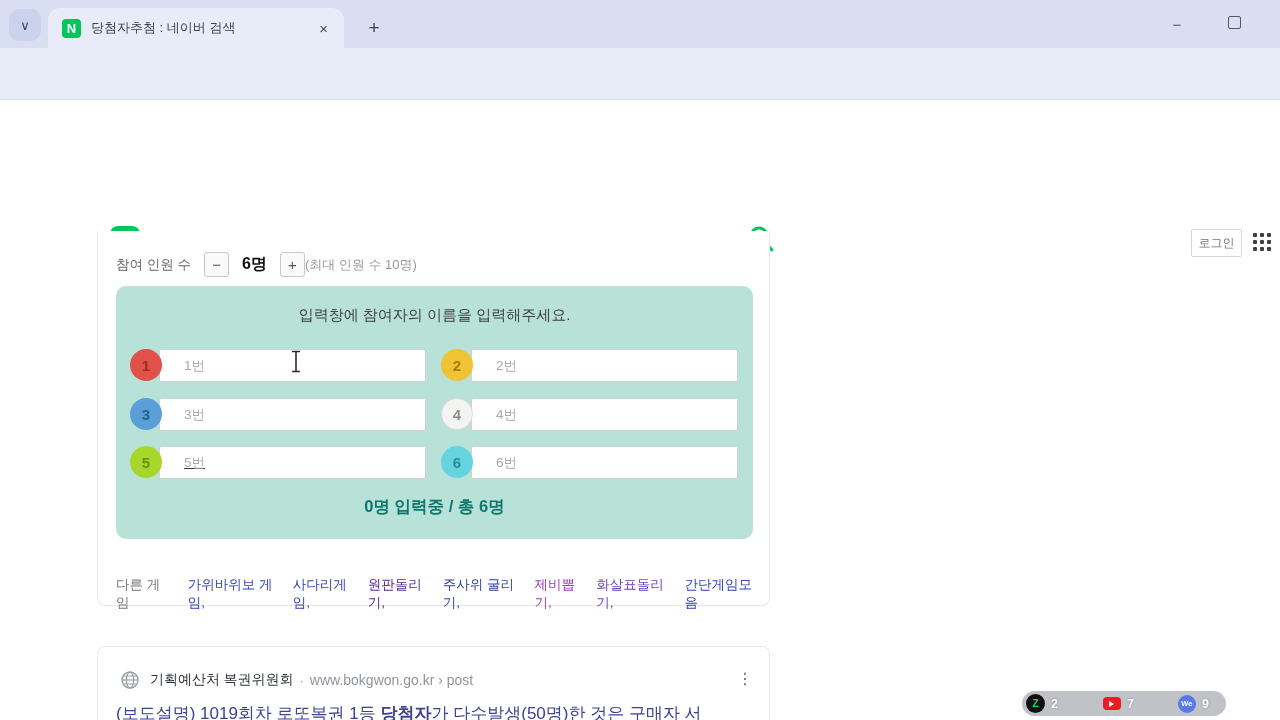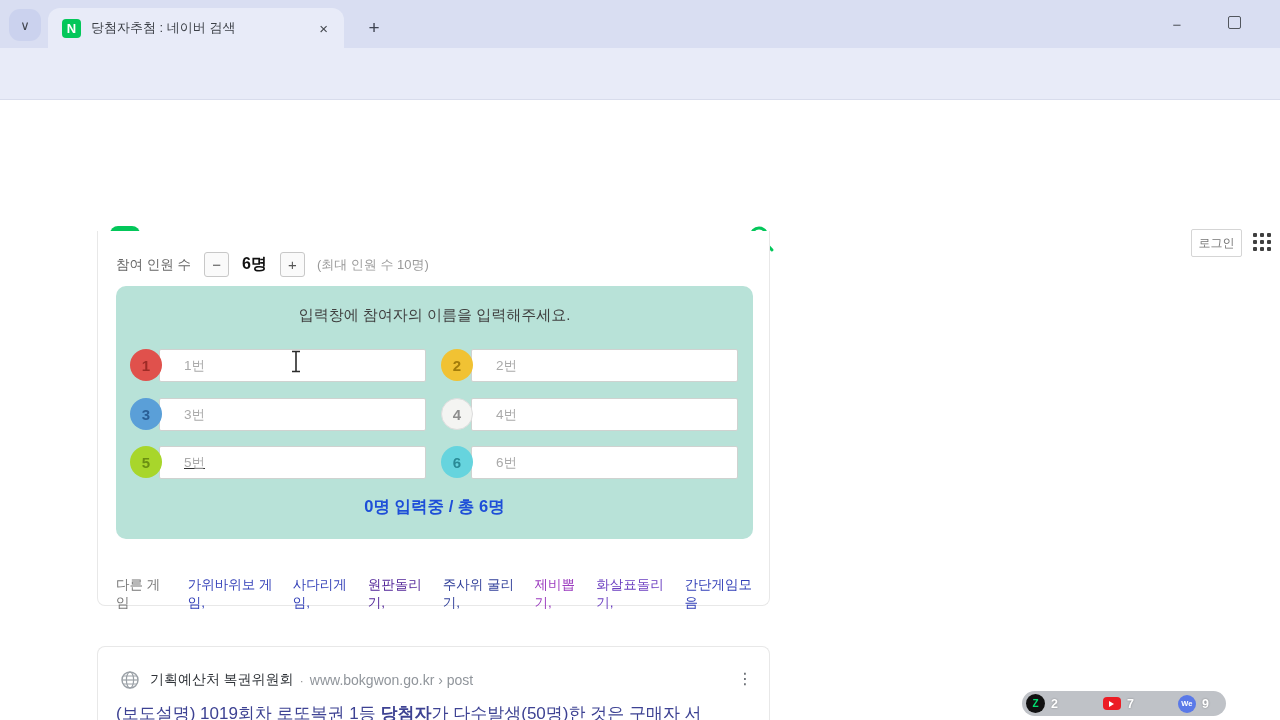--- a/index.html
+++ b/index.html
@@ -73,32 +73,32 @@
   
   .card1 { position:absolute; left:97px; top:231px; width:673px; height:375px; background:#fff;
     border:1px solid #e8e8e8; border-top:none; border-radius:0 0 8px 8px; }
   .count-row { position:absolute; left:18px; top:21px; display:flex; align-items:center; }
   .count-label { font-size:13.5px; color:#666; }
   .step-btn { width:25px; height:25px; border:1px solid #c8c8c8; border-radius:3px; background:#fafafa;
     color:#555; font-size:15px; display:flex; align-items:center; justify-content:center; margin-left:13px; cursor:pointer;
     font-family:inherit; }
   .count-val { font-size:16px; font-weight:bold; color:#111; margin-left:13px; }
   .step-btn.plus { margin-left:13px; }
-  .count-note { font-size:13px; color:#999; margin-left:12px; }
+  .count-note { font-size:13px; color:#999; margin-left:0; }
 
   .panel { position:absolute; left:18px; top:55px; width:637px; height:253px; background:#b8e2d8; border-radius:10px; }
   .panel-title { position:absolute; left:0; top:20px; width:100%; text-align:center; font-size:15px; color:#404040; }
   .name-input { position:absolute; height:33px; width:267px; border:1px solid #cfd2d0; border-radius:2px;
     background:#fff; font-size:13.5px; color:#333; padding:0 8px 0 24px; outline:none; font-family:inherit; }
   .name-input::placeholder { color:#aaa; }
   .num-circle { position:absolute; width:32px; height:32px; border-radius:50%; display:flex; align-items:center;
     justify-content:center; font-size:15px; font-weight:bold; z-index:2; }
   .num-circle.light { border:1px solid #ddd; }
   .panel-status { position:absolute; left:0; top:210px; width:100%; text-align:center; font-size:16.5px;
-    font-weight:bold; color:#1d4ed8; }
+    font-weight:bold; color:#0f766e; }
 
   .games-row { position:absolute; left:18px; top:345px; display:flex; align-items:flex-start; font-size:13.5px; }
   .games-label { color:#777; margin-right:15px; }
   .game-link { text-decoration:none; margin-right:5px; cursor:pointer; }
 
   
   .card2 { position:absolute; left:97px; top:646px; width:673px; height:110px; background:#fff;
     border:1px solid #e8e8e8; border-bottom:none; border-radius:8px 8px 0 0; }
   .src-row { position:absolute; left:22px; top:23px; display:flex; align-items:center; }
   .src-name { font-size:14px; color:#2f3338; margin-left:10px;font-family:Liberation Serif, serif; }

